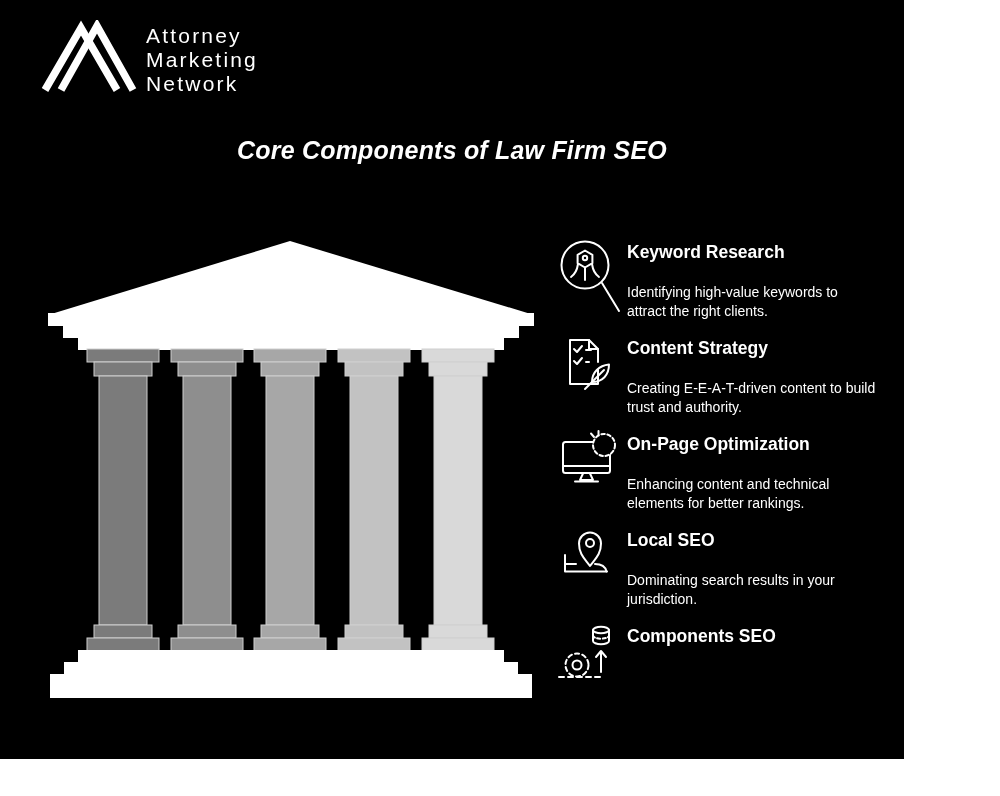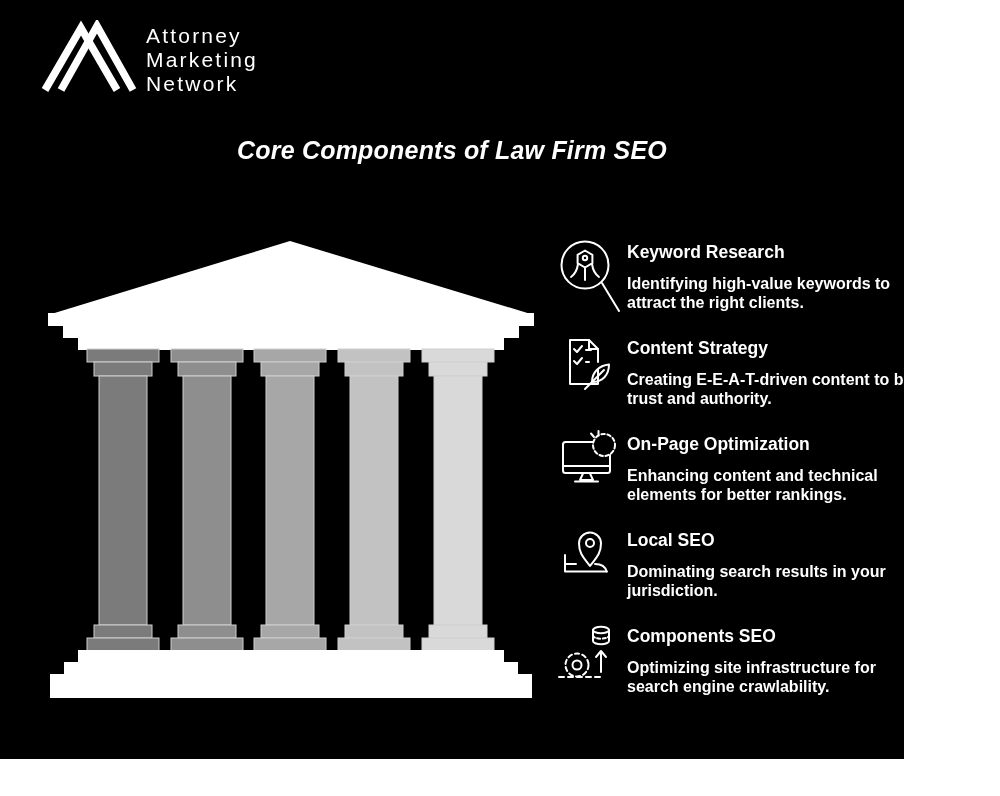--- a/index.html
+++ b/index.html
@@ -25,21 +25,21 @@
 
   
   .temple { position:absolute; left:45px; top:234px; }
 
   
   .features { position:absolute; left:558px; top:237px; width:432px; }
   .feature { position:relative; min-height:96px; padding-left:69px; box-sizing:border-box; }
   .feature-icon { position:absolute; left:0; top:1px; }
   .feature-icon svg { stroke:#ffffff; fill:none; stroke-width:2; stroke-linecap:round; stroke-linejoin:round; }
   .feature-heading { color:#ffffff; font-size:17.5px; font-weight:700; padding-top:5px; line-height:21px; }
-  .feature-desc { color:#ffffff; font-size:16px; line-height:18.5px; margin-top:12px;font-weight:bold; }
+  .feature-desc { color:#ffffff; font-size:14px; line-height:18.5px; margin-top:20px; }
 </style>
 </head>
 <body>
 
 <div class="canvas">
   <div class="infographic" style="background: rgb(0, 0, 0);">
 
     <svg class="logo-mark" width="100" height="75" viewBox="0 0 100 75">
       <path d="M5,70 L41,8 L77,70" stroke="#ffffff" stroke-width="7.5" fill="none"></path>
       <path d="M21,70 L57,6 L93,70" stroke="#ffffff" stroke-width="7.5" fill="none"></path>
@@ -177,22 +177,18 @@
             <circle cx="19" cy="43" r="4.5"></circle>
             <path d="M1,55 H45" stroke-dasharray="5 4"></path>
             <ellipse cx="43" cy="8" rx="8" ry="3.2"></ellipse>
             <path d="M35,8 V19 C35,20.8 38.6,22.2 43,22.2 C47.4,22.2 51,20.8 51,19 V8"></path>
             <path d="M35,13.5 C35,15.3 38.6,16.7 43,16.7 C47.4,16.7 51,15.3 51,13.5" stroke-dasharray="3 2.4"></path>
             <line x1="43" y1="50" x2="43" y2="30"></line>
             <path d="M38,35 L43,29 L48,35"></path>
           </svg>
         </span>
         <div class="feature-heading">Components SEO</div>
-        <div class="feature-desc">
-          <div>Optimizing site infrastructure for</div>
-          <div>search engine crawlability.</div>
-        </div>
       </div>
 
     </div>
   </div>
 
 </div>
 
 </body></html>

